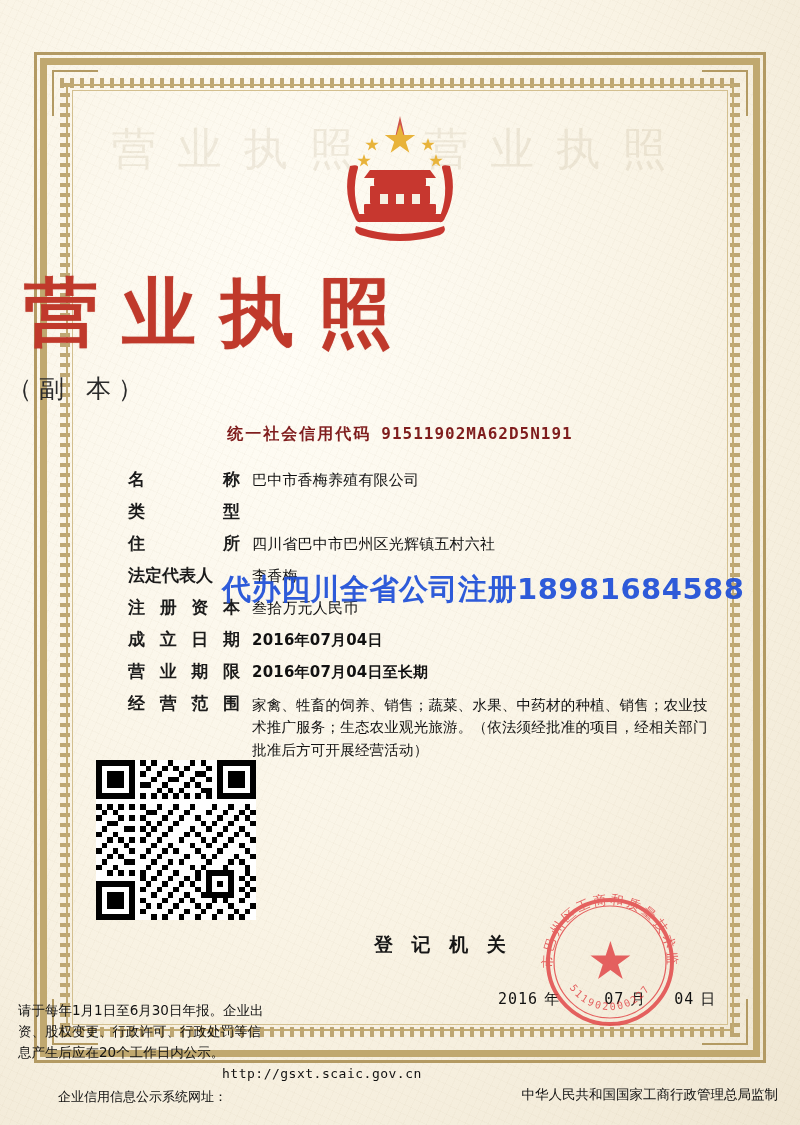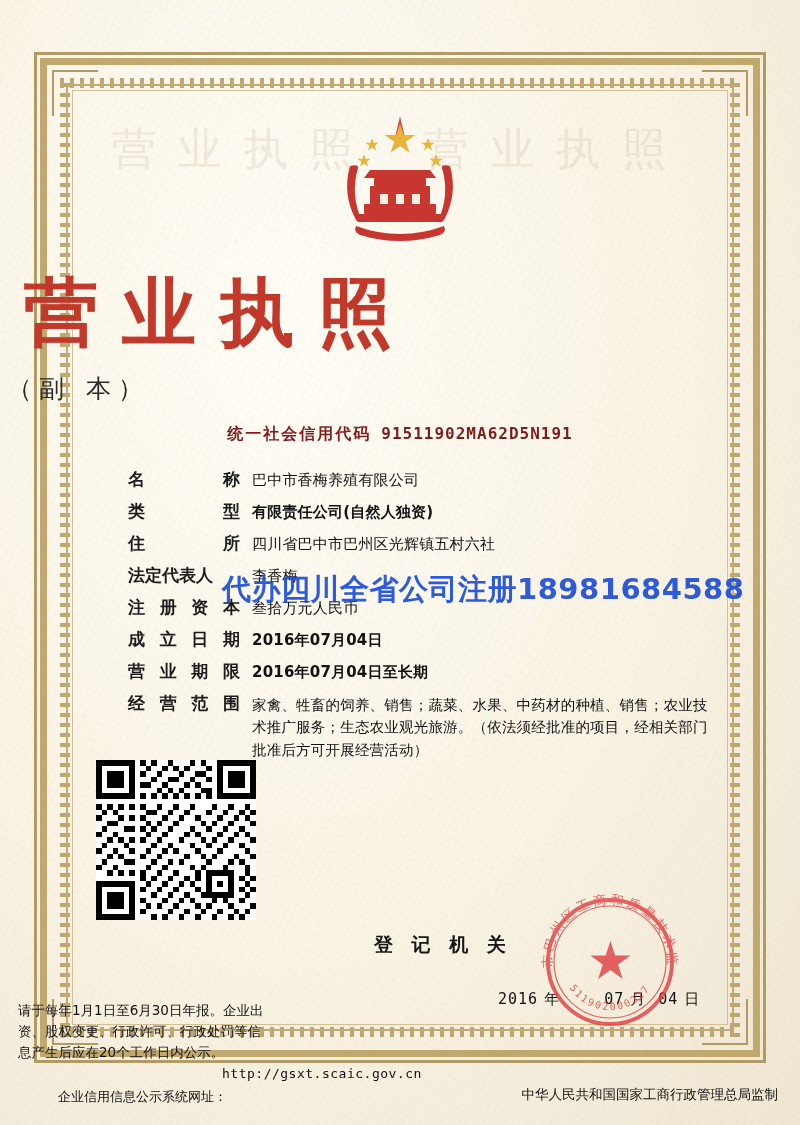--- a/index.html
+++ b/index.html
@@ -334,21 +334,20 @@
         <span>称</span>
       </div>
       <div class="value">巴中市香梅养殖有限公司</div>
     </div>
 
     <div class="row">
       <div class="label">
         <span>类</span>
         <span>型</span>
       </div>
-      <div class="value bold">有限责任公司(自然人独资)</div>
     </div>
 
     <div class="row">
       <div class="label">
         <span>住</span>
         <span>所</span>
       </div>
       <div class="value">四川省巴中市巴州区光辉镇五村六社</div>
     </div>
 
@@ -646,21 +645,21 @@
     </svg>
   </div>
 
   <div class="authority">登 记 机 关</div>
 
   <div class="date-line">
     <span class="num">2016</span>
     <span>年</span>
     <span class="num" style="margin-left:38px;">07</span>
     <span>月</span>
-    <span class="num" style="margin-left:6px;">04</span>
+    <span class="num" style="margin-left:22px;">04</span>
     <span>日</span>
   </div>
 
   <div class="seal">
     <svg viewBox="0 0 148 148" width="148" height="148" aria-hidden="true">
       <defs>
         <path id="sealArcTop" d="M 16,74 A 58,58 0 1 1 132,74"></path>
         <path id="sealArcBottom" d="M 26,74 A 48,48 0 0 0 122,74"></path>
       </defs>
       <circle cx="74" cy="74" r="62" fill="none" stroke="#e0393c" stroke-width="4"></circle>

